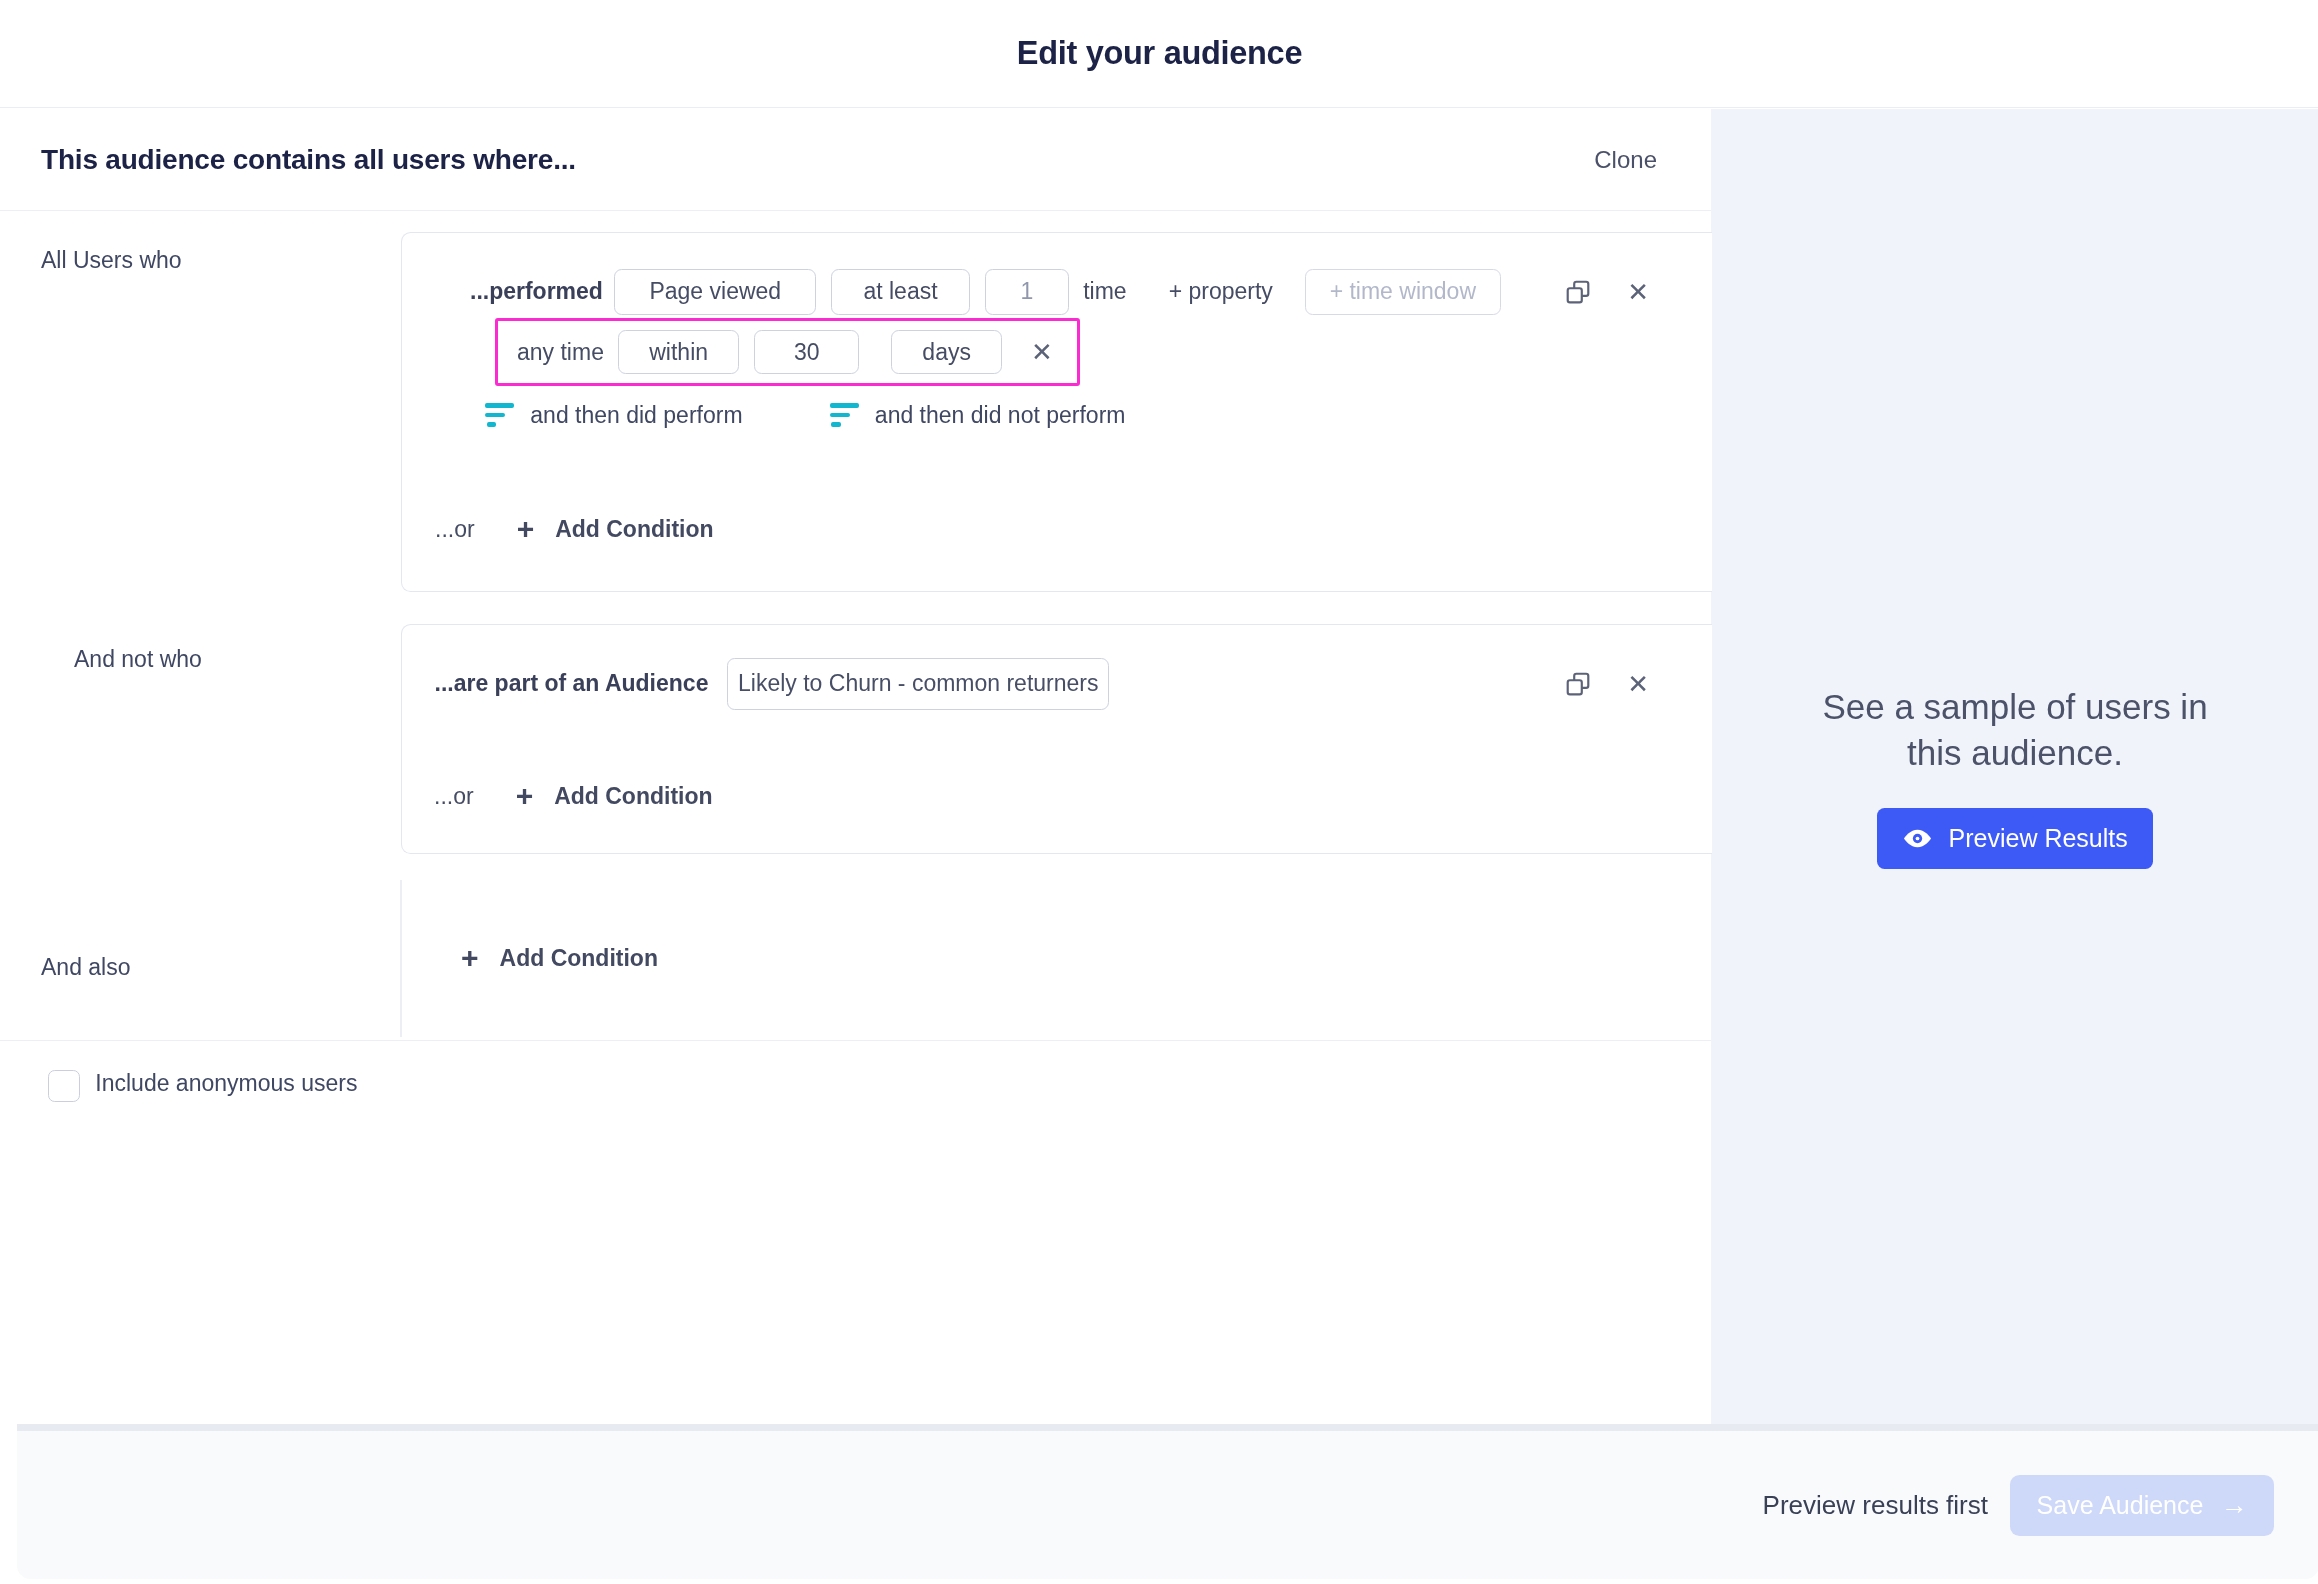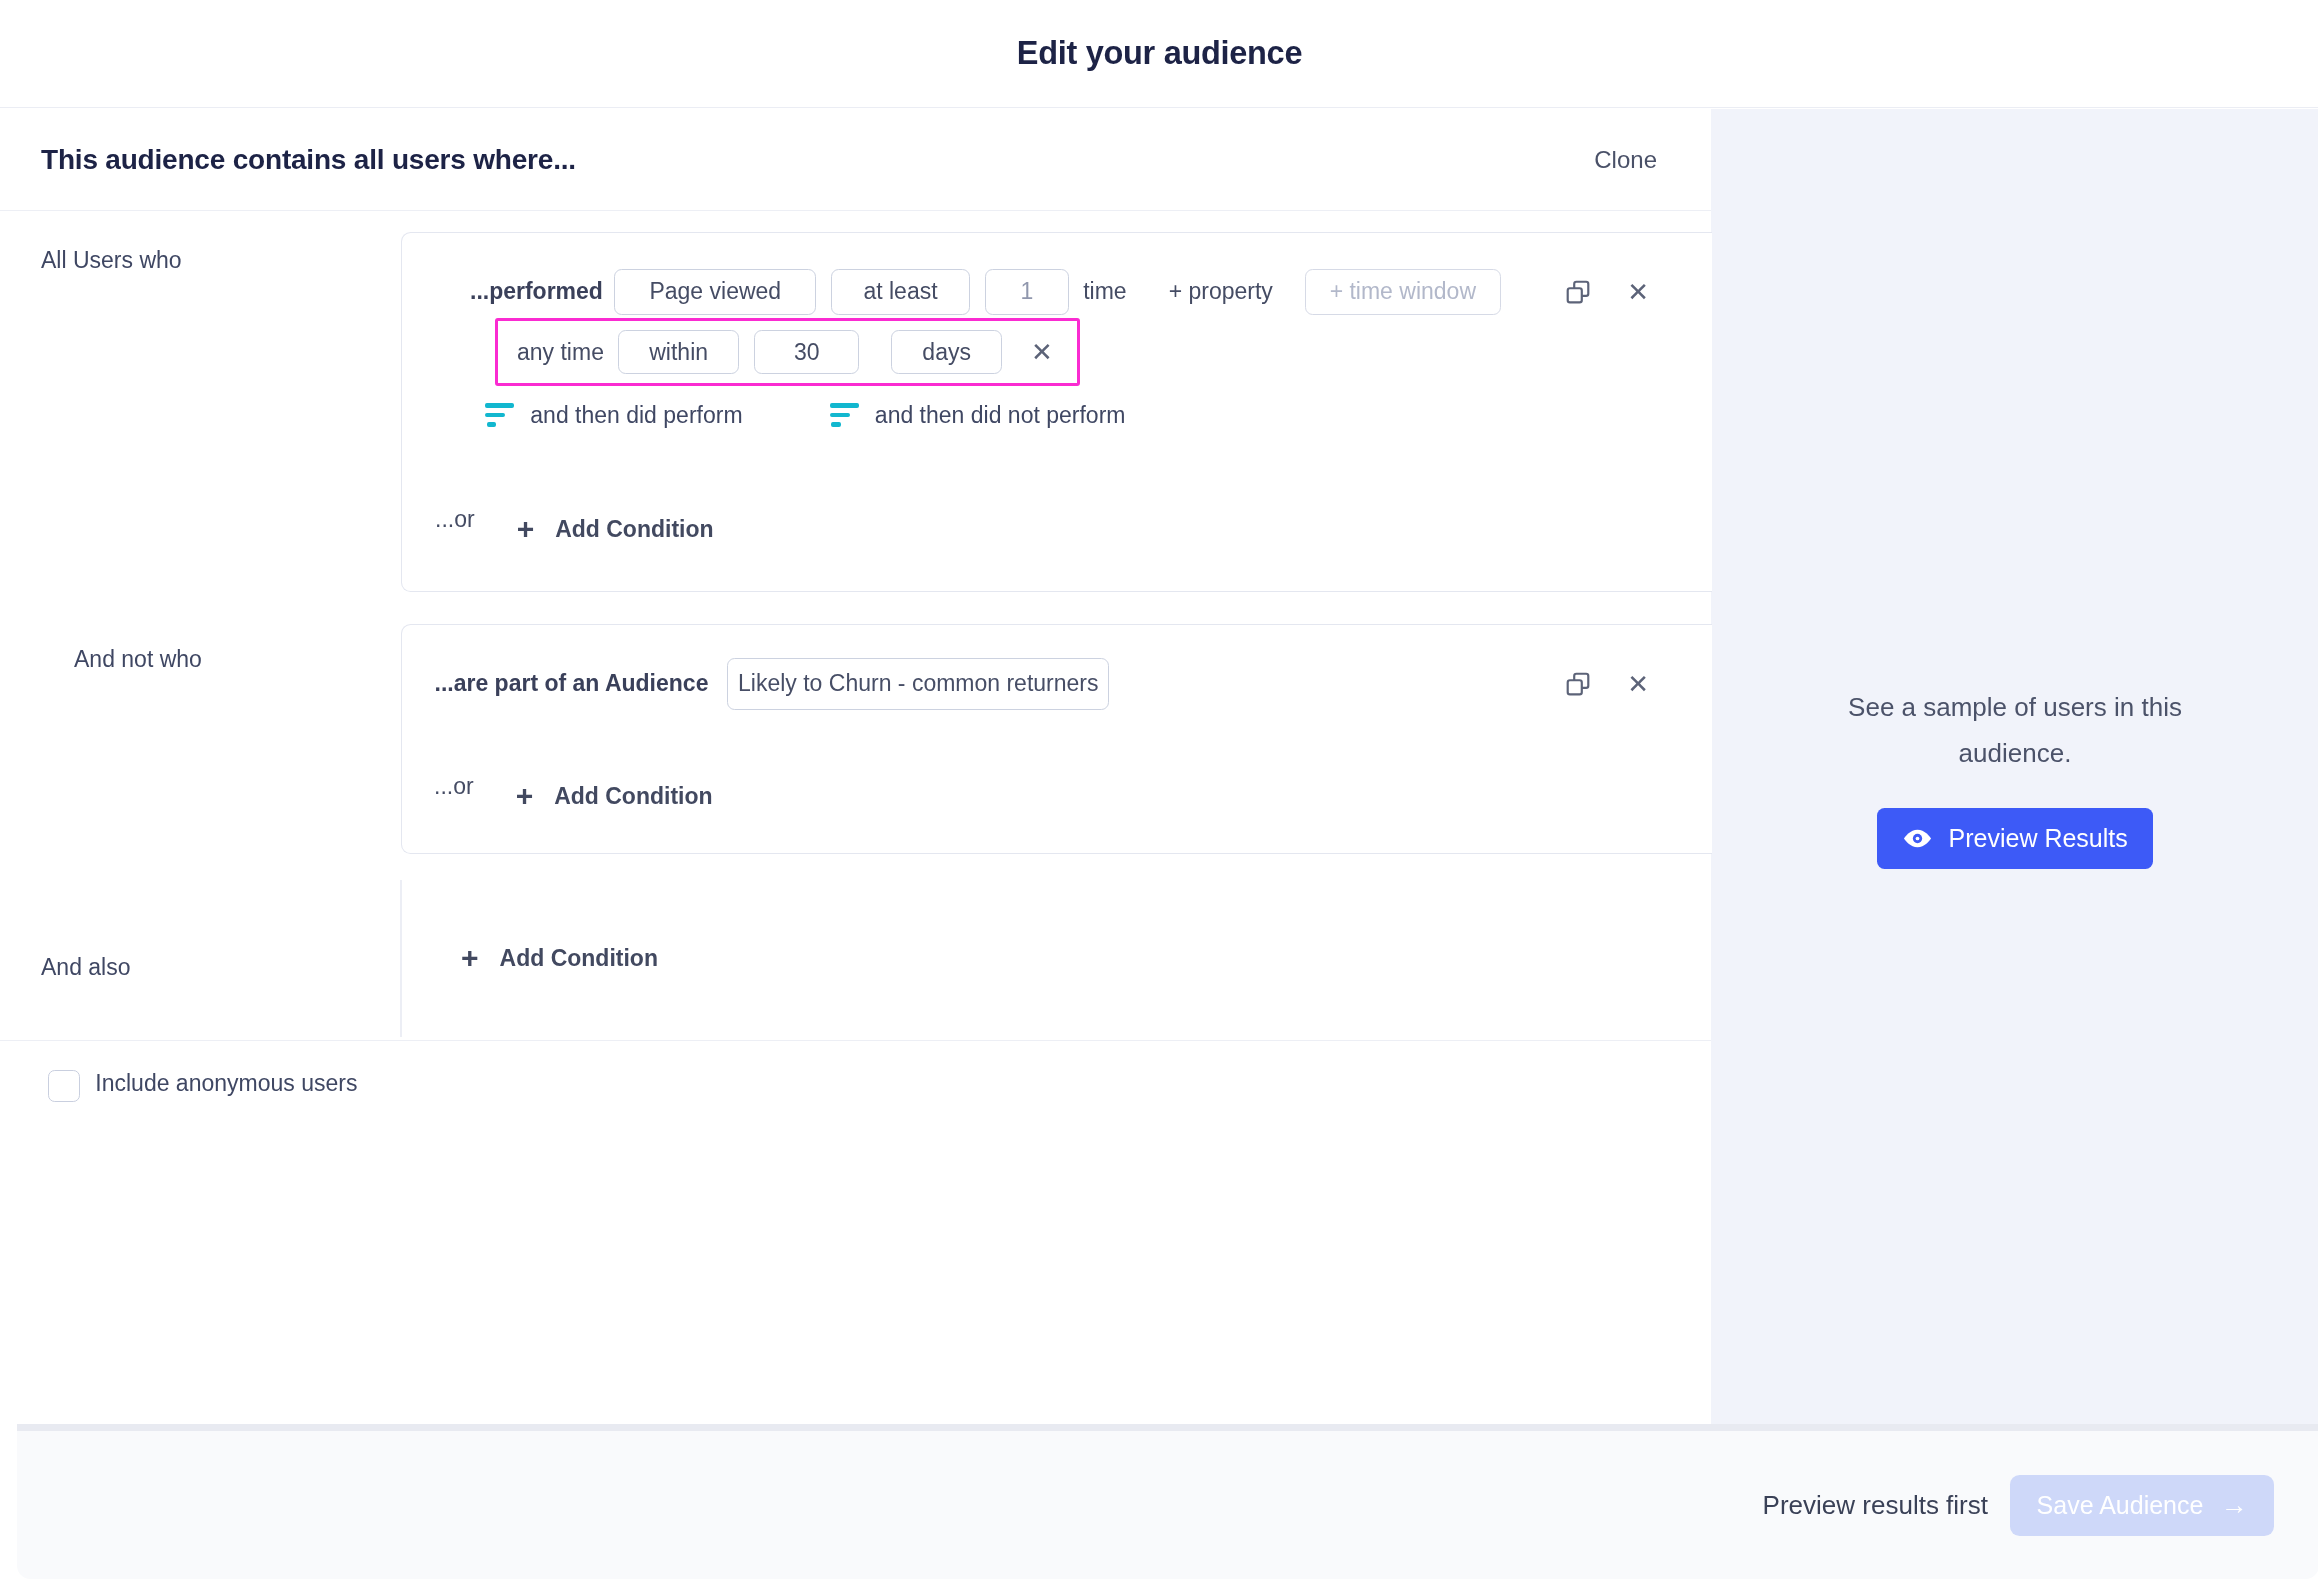--- a/index.html
+++ b/index.html
@@ -26,21 +26,21 @@
   }
   .title{font-size:32.5px;font-weight:700;color:#1d2346;letter-spacing:-0.3px;}
   
   .right-panel{
     position:absolute;top:109px;right:0;width:608px;height:1315px;
     background:var(--panel-bg);
   }
   .panel-message{
     position:absolute;top:575px;left:50%;transform:translateX(-50%);
     width:411px;text-align:center;
-    font-size:26px;line-height:46px;color:#4b5269;
+    font-size:35px;line-height:46px;color:#4b5269;
   }
   .preview-btn{
     position:absolute;top:699px;left:166px;width:276px;height:61px;
     background:var(--accent-blue);border:none;border-radius:7.6px;
     color:#ffffff;font-size:25px;font-family:inherit;
     display:flex;align-items:center;justify-content:center;gap:15.3px;
     cursor:pointer;
   }
   .eye-wrap{display:flex;align-items:center;}
   .eye-pupil{fill:var(--accent-blue);}
@@ -109,21 +109,21 @@
   
   .linkrow{position:absolute;left:83px;top:160px;height:44px;display:flex;align-items:center;}
   .seq-link{display:inline-flex;align-items:center;gap:14.3px;cursor:pointer;font-size:23px;color:#3f4763;white-space:nowrap;}
   .seq-link.second{margin-left:87px;}
   .filter-icon{width:31px;display:flex;flex-direction:column;gap:4.8px;}
   .filter-icon i{display:block;height:4.8px;border-radius:1.9px;background:var(--filter-teal);}
   .filter-icon .b1{width:29px;}
   .filter-icon .b2{width:20px;}
   .filter-icon .b3{width:9.6px;margin-left:1.9px;}
   
-  .orrow{position:absolute;display:flex;height:46px;}
+  .orrow{position:absolute;display:flex;align-items:center;height:46px;}
   .card1 .orrow{left:33px;top:273px;}
   .card2 .orrow{left:32px;top:148px;}
   .or-label{font-size:23px;color:#454c64;}
   .addcond{
     display:inline-flex;align-items:center;background:none;border:none;cursor:pointer;
     font-family:inherit;margin-left:42px;gap:21px;
   }
   .plus-glyph{font-size:30px;font-weight:700;color:#424960;line-height:1;}
   .addcond-label{font-size:23px;font-weight:600;color:#424960;}
   .addrow-standalone{position:absolute;left:461px;top:943px;}

